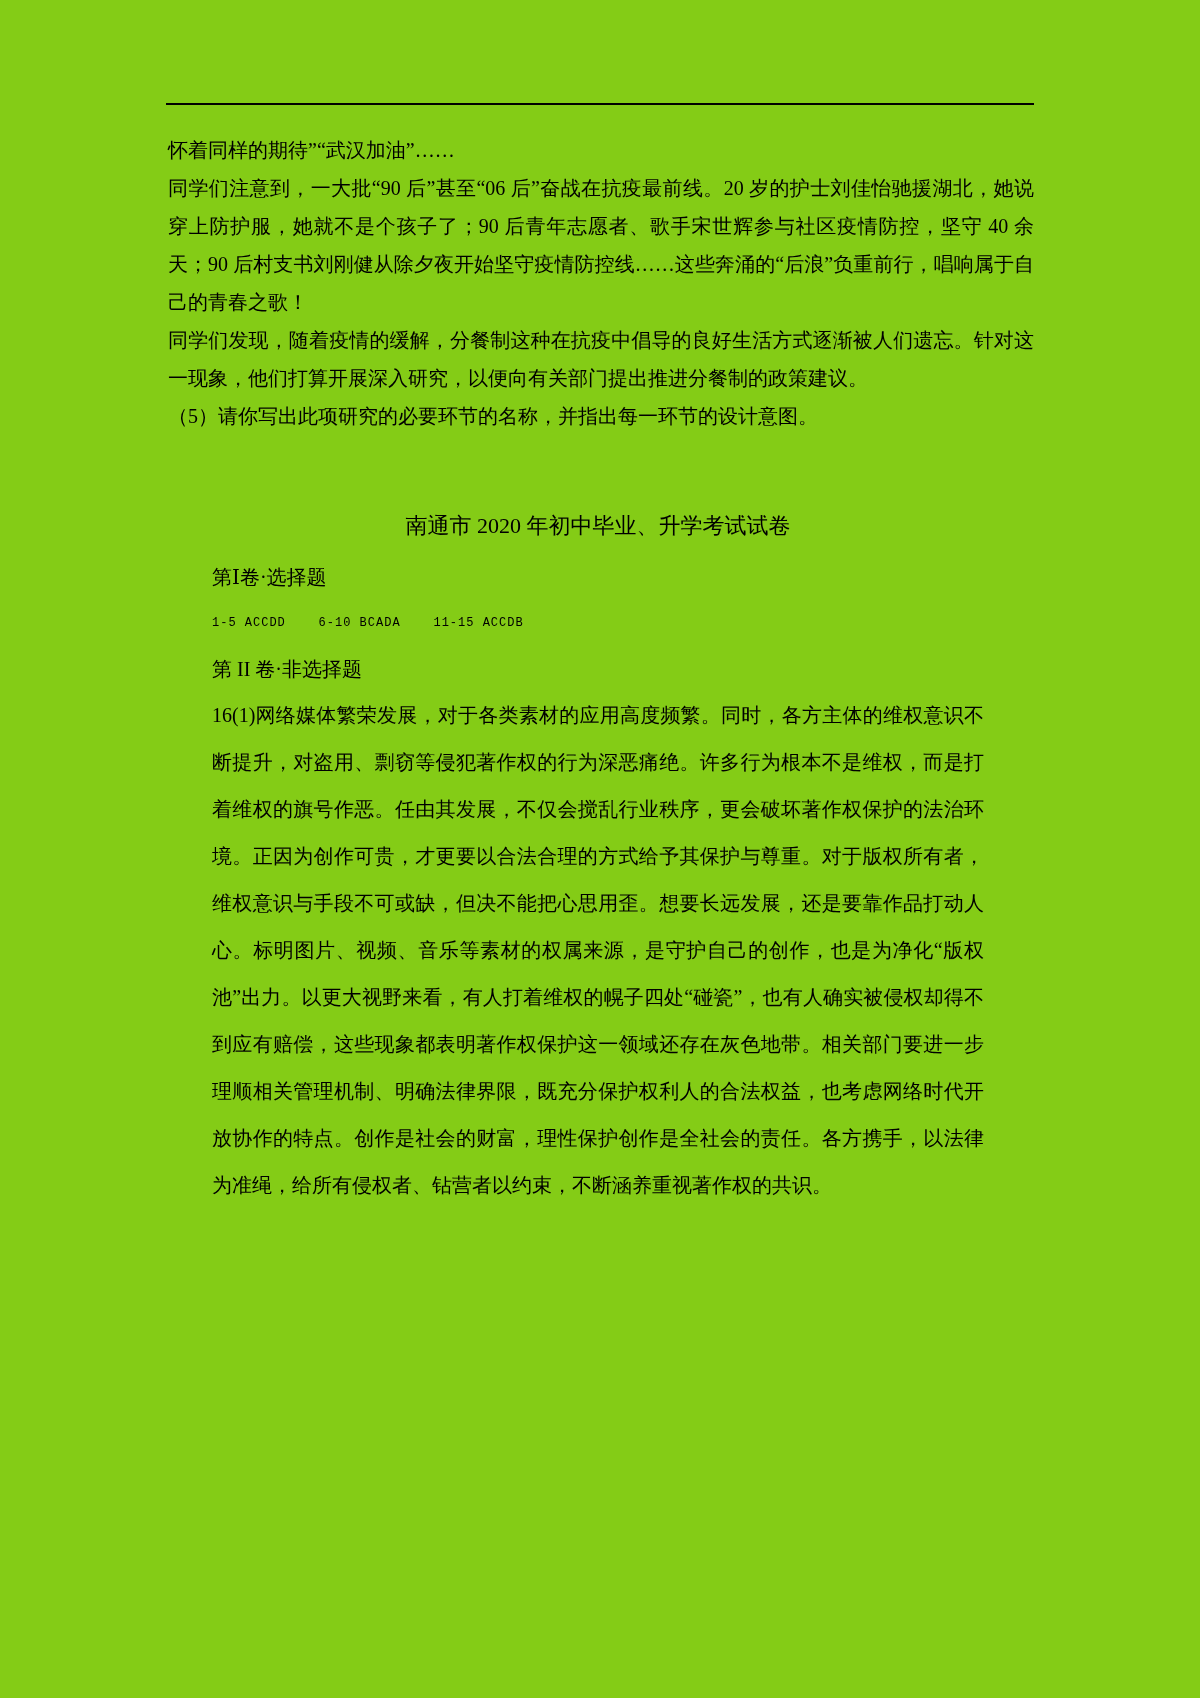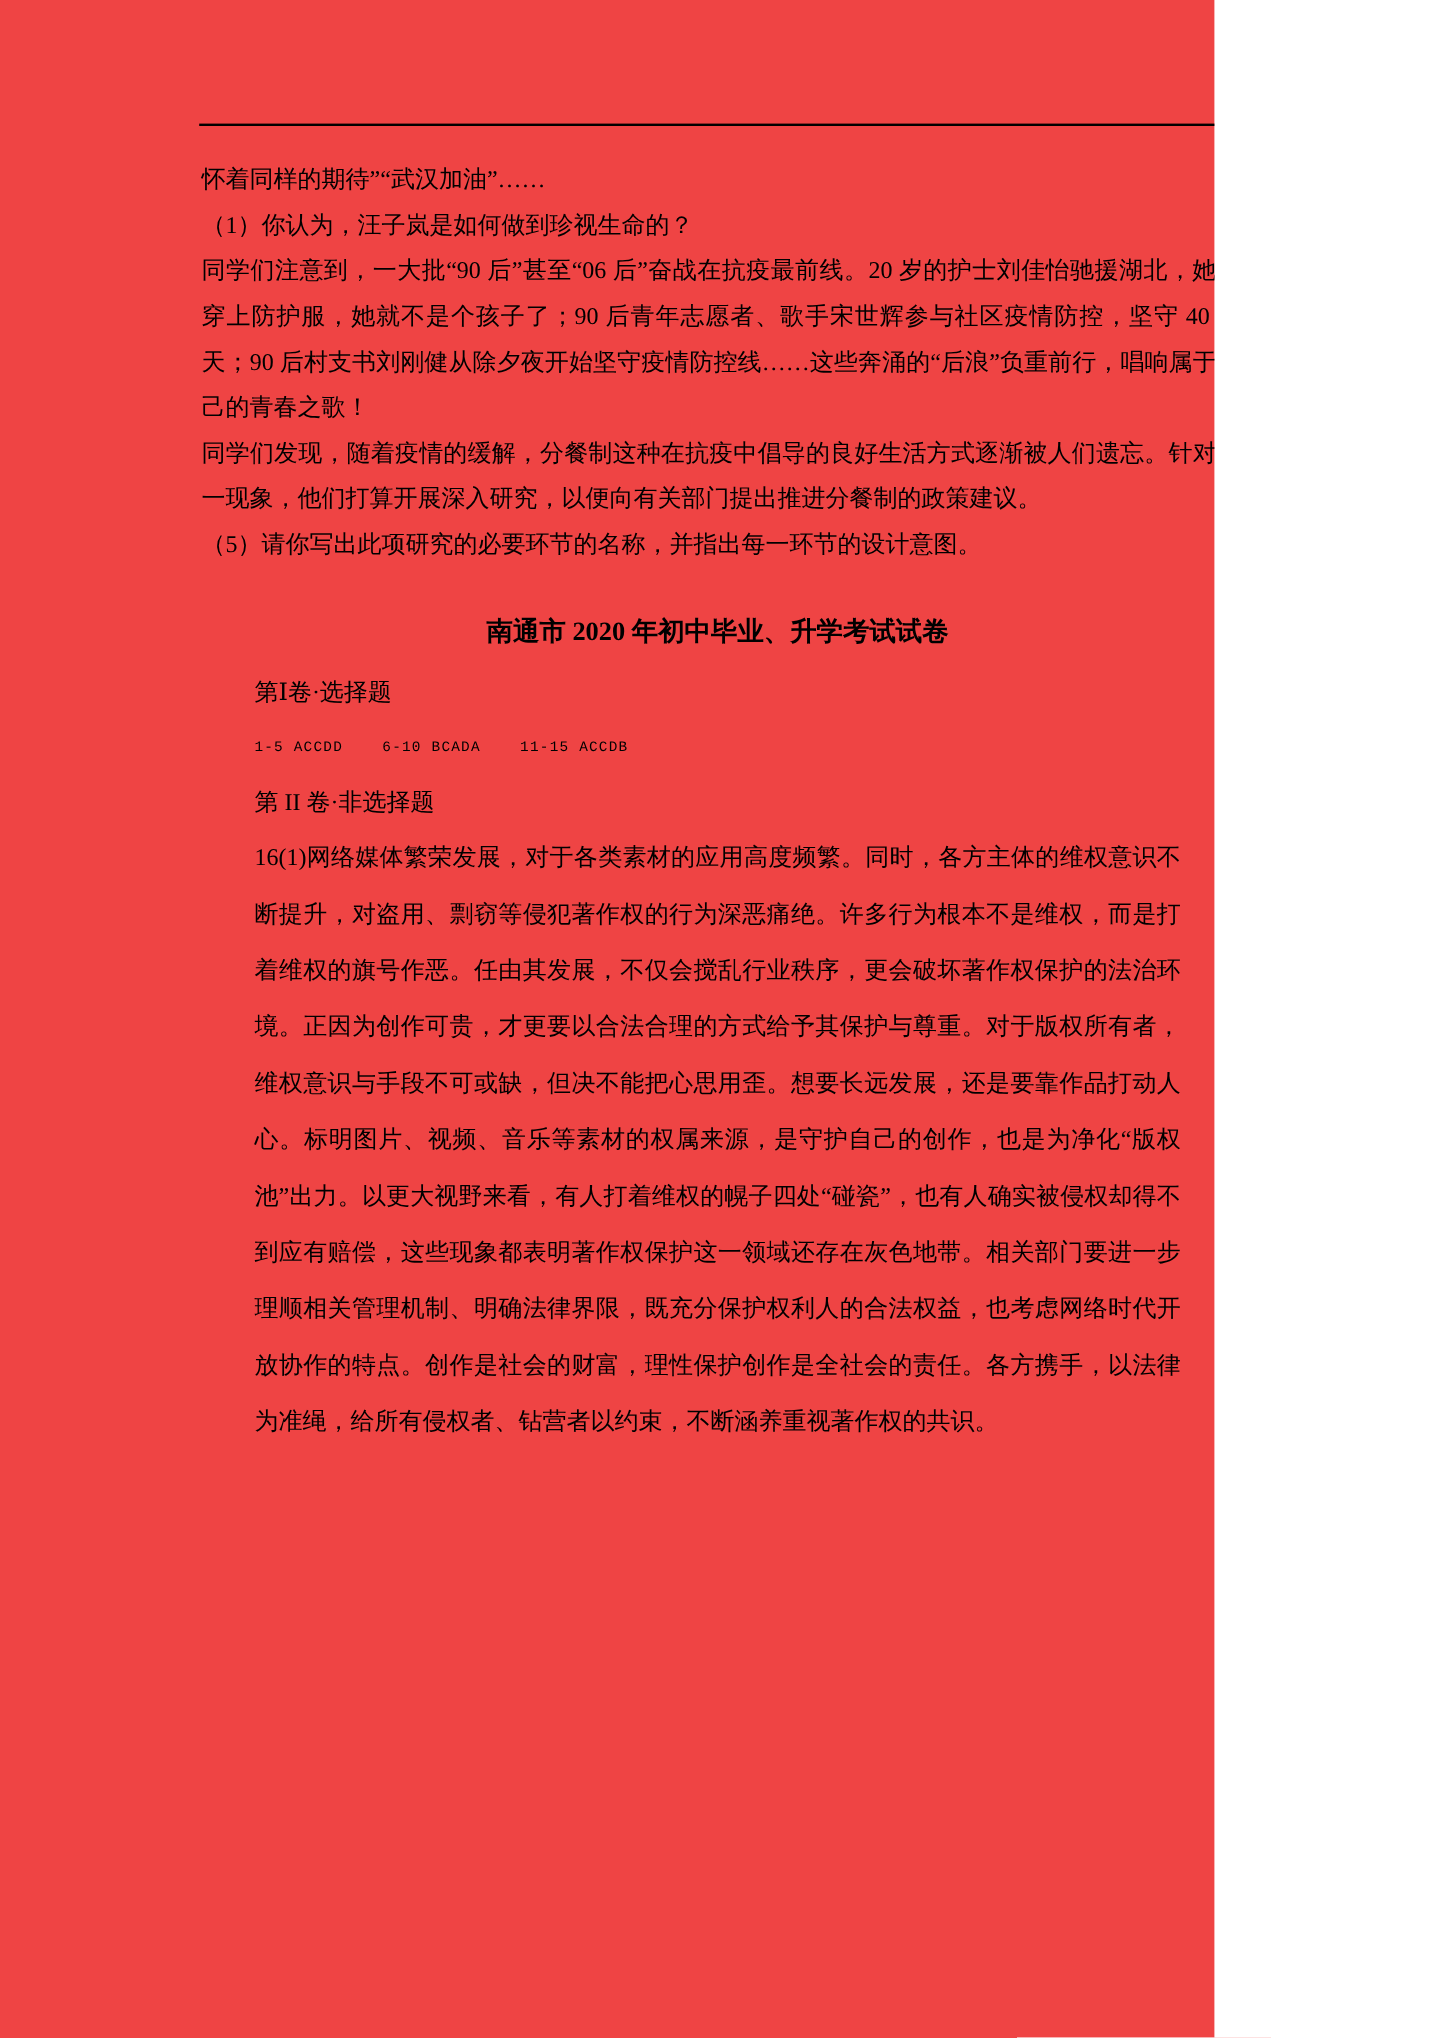--- a/index.html
+++ b/index.html
@@ -2,23 +2,23 @@
 <html><head>
 <meta charset="utf-8">
 <style>
   html, body {
     margin: 0;
     padding: 0;
     background: #ffffff;
   }
   .page {
     position: relative;
-    width: 1012px;
+    width: 1200px;
     height: 1698px;
-    background: #ef4444;
+    background: #84cc16;
     color: #000000;
     font-family: "Liberation Serif", "DejaVu Serif", serif;
     overflow: hidden;
   }
   .top-rule {
     position: absolute;
     top: 103px;
     left: 166px;
     width: 868px;
     height: 0;
@@ -39,21 +39,21 @@
   .answers {
     position: absolute;
     top: 506px;
     left: 212px;
     width: 772px;
     font-size: 20px;
   }
   .answer-title,
   .answer-subtitle {
     font-size: 22px;
-    font-weight: 700;
+    font-weight: 400;
     text-align: center;
     line-height: 40px;
     margin: 0;
   }
   .part-heading {
     font-size: 20px;
     font-weight: 400;
     line-height: 30px;
     margin: 16px 0 0 0;
   }
@@ -76,21 +76,20 @@
 </style>
 </head>
 <body>
 
 <div class="page">
 
   <div class="top-rule"></div>
 
   <div class="intro">
     <p>怀着同样的期待”“武汉加油”……</p>
-    <p>（1）你认为，汪子岚是如何做到珍视生命的？</p>
     <p>同学们注意到，一大批“90 后”甚至“06 后”奋战在抗疫最前线。20 岁的护士刘佳怡驰援湖北，她说穿上防护服，她就不是个孩子了；90 后青年志愿者、歌手宋世辉参与社区疫情防控，坚守 40 余天；90 后村支书刘刚健从除夕夜开始坚守疫情防控线……这些奔涌的“后浪”负重前行，唱响属于自己的青春之歌！</p>
     <p>同学们发现，随着疫情的缓解，分餐制这种在抗疫中倡导的良好生活方式逐渐被人们遗忘。针对这一现象，他们打算开展深入研究，以便向有关部门提出推进分餐制的政策建议。</p>
     <p>（5）请你写出此项研究的必要环节的名称，并指出每一环节的设计意图。</p>
   </div>
 
   <div class="answers">
     <p class="answer-title">南通市 2020 年初中毕业、升学考试试卷</p>
     <p class="part-heading">第Ⅰ卷·选择题</p>
     <p class="answer-key">1-5 ACCDD    6-10 BCADA    11-15 ACCDB</p>
     <p class="part-heading">第 II 卷·非选择题</p>

